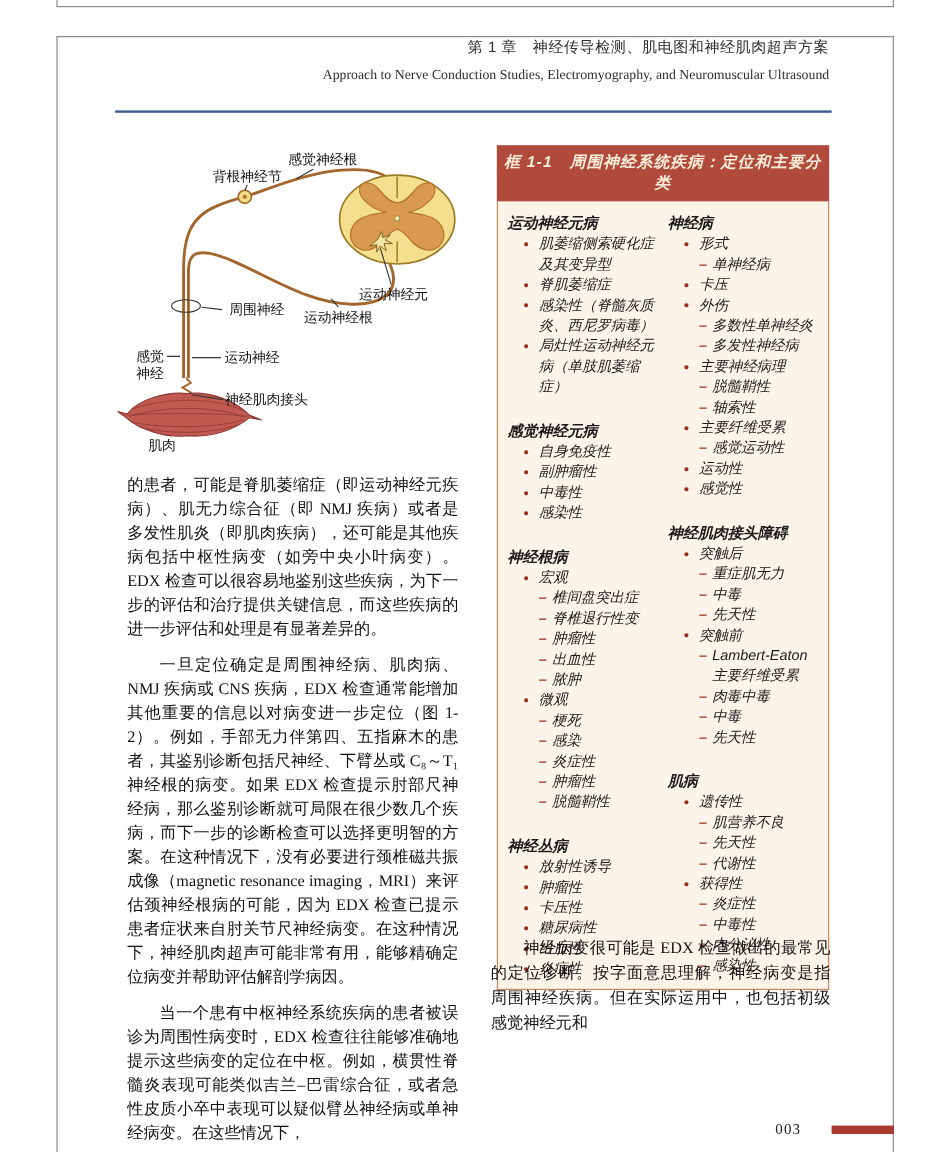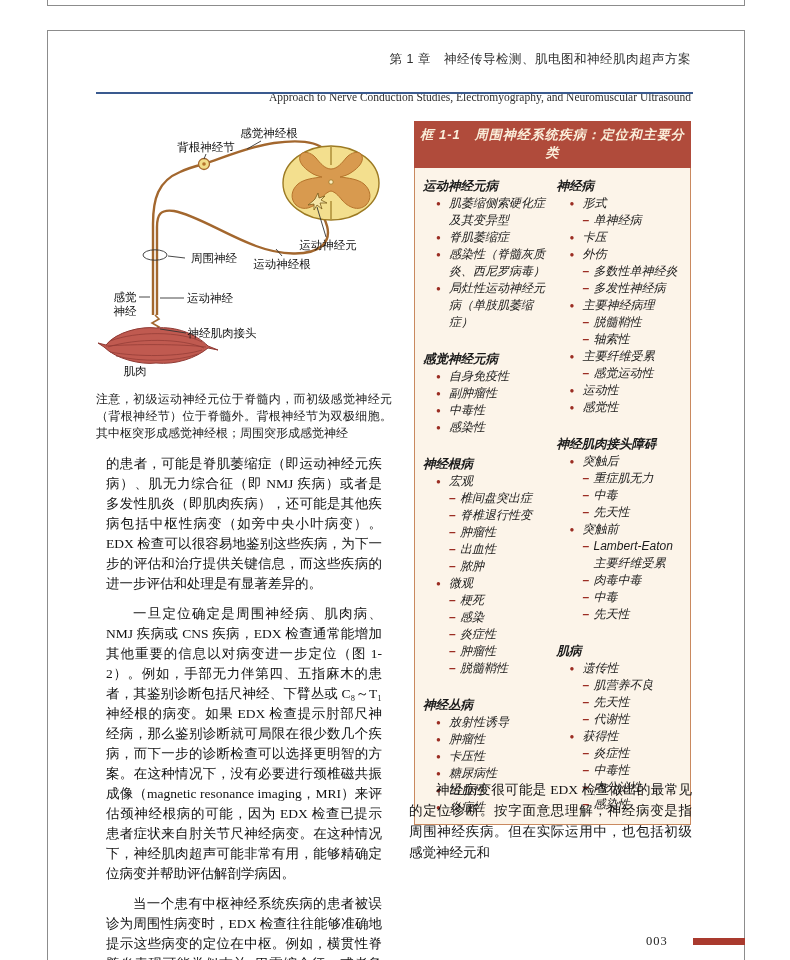--- a/index.html
+++ b/index.html
@@ -3,23 +3,23 @@
 <meta charset="utf-8">
 <style>
   html,body{margin:0;padding:0;background:#fff;}
   .screen{position:relative;width:790px;height:960px;background:#ffffff;overflow:hidden;
           font-family:"Liberation Sans","DejaVu Sans",sans-serif;color:#1a1a1a;}
   .prev-page-edge{position:absolute;left:47px;top:-18px;width:696px;height:22px;
           background:#fff;border:1px solid #8c8c8c;}
   .page{position:absolute;left:47px;top:30px;width:696px;height:946px;
           background:#fff;border:1px solid #8c8c8c;}
   
-  .running-head{position:absolute;top:20px;right:53px;text-align:right;}
+  .running-head{position:absolute;top:0;right:53px;text-align:right;}
   .rh-zh{font-size:12.5px;color:#2e2e2e;letter-spacing:.5px;}
-  .rh-en{font-size:11.5px;margin-top:23px;color:#2e2e2e;font-family:"Liberation Serif","DejaVu Serif",serif;}
+  .rh-en{font-size:11.5px;margin-top:9px;color:#2e2e2e;font-family:"Liberation Serif","DejaVu Serif",serif;}
   .head-rule{position:absolute;top:61px;left:48px;width:597px;height:2px;background:var(--rule-blue,#3a5a8f);}
   
   .col-left{position:absolute;left:48px;top:88px;width:296px;}
   .col-right{position:absolute;left:361px;top:90px;width:284px;}
   
   .fig-caption{text-align:center;font-size:12.5px;font-weight:bold;margin-top:4px;color:#111;}
   .fig-arrow{color:var(--rule-blue,#3a5a8f);margin-right:4px;font-size:10px;}
   .fig-label-red{color:var(--accent-red,#c23a2d);margin-right:8px;}
   .fig-note{margin-top:10px;font-size:12px;line-height:17px;text-align:justify;color:#1d1d1d;
           font-family:"Liberation Serif","DejaVu Serif",serif;}
@@ -113,21 +113,20 @@
         <text x="232" y="130" text-anchor="middle">运动神经元</text>
         <text x="186" y="149" text-anchor="middle">运动神经根</text>
         <text x="118" y="143" text-anchor="middle">周围神经</text>
         <text x="29" y="182" text-anchor="middle">感觉</text>
         <text x="29" y="196" text-anchor="middle">神经</text>
         <text x="114" y="183" text-anchor="middle">运动神经</text>
         <text x="126" y="218" text-anchor="middle">神经肌肉接头</text>
         <text x="39" y="256" text-anchor="middle">肌肉</text>
       </svg>
 
-      <div class="fig-note">注意，初级运动神经元位于脊髓内，而初级感觉神经元（背根神经节）位于脊髓外。背根神经节为双极细胞。其中枢突形成感觉神经根；周围突形成感觉神经</div>
       <div class="body-paras">
           <p>的患者，可能是脊肌萎缩症（即运动神经元疾病）、肌无力综合征（即 NMJ 疾病）或者是多发性肌炎（即肌肉疾病），还可能是其他疾病包括中枢性病变（如旁中央小叶病变）。EDX 检查可以很容易地鉴别这些疾病，为下一步的评估和治疗提供关键信息，而这些疾病的进一步评估和处理是有显著差异的。</p>
           <p class="indent">一旦定位确定是周围神经病、肌肉病、NMJ 疾病或 CNS 疾病，EDX 检查通常能增加其他重要的信息以对病变进一步定位（图 1-2）。例如，手部无力伴第四、五指麻木的患者，其鉴别诊断包括尺神经、下臂丛或 C₈～T₁ 神经根的病变。如果 EDX 检查提示肘部尺神经病，那么鉴别诊断就可局限在很少数几个疾病，而下一步的诊断检查可以选择更明智的方案。在这种情况下，没有必要进行颈椎磁共振成像（magnetic resonance imaging，MRI）来评估颈神经根病的可能，因为 EDX 检查已提示患者症状来自肘关节尺神经病变。在这种情况下，神经肌肉超声可能非常有用，能够精确定位病变并帮助评估解剖学病因。</p>
           <p class="indent">当一个患有中枢神经系统疾病的患者被误诊为周围性病变时，EDX 检查往往能够准确地提示这些病变的定位在中枢。例如，横贯性脊髓炎表现可能类似吉兰–巴雷综合征，或者急性皮质小卒中表现可以疑似臂丛神经病或单神经病变。在这些情况下，</p>
         </div>
     </div>
 
     <div class="col-right">
       <div class="box">
         <div class="box-header">框 1-1　周围神经系统疾病：定位和主要分类</div>

